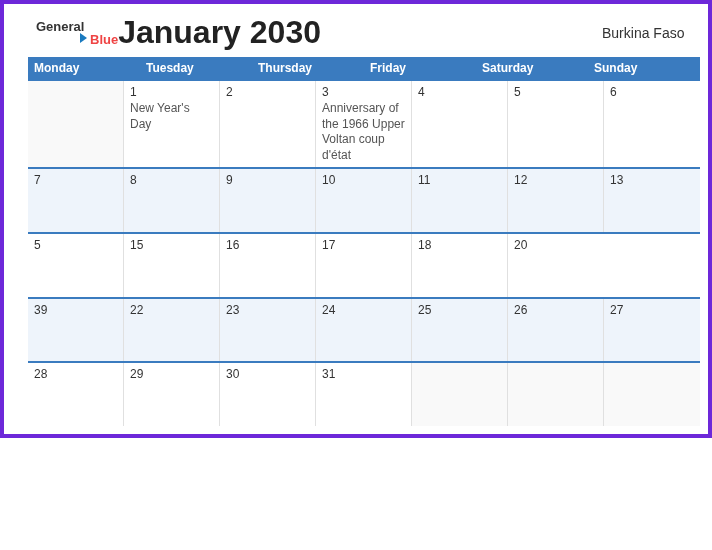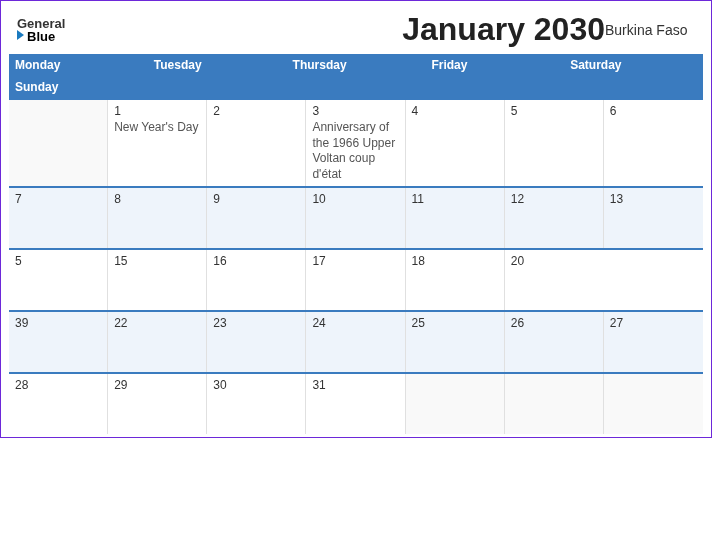--- a/index.html
+++ b/index.html
@@ -7,23 +7,24 @@
       width: 712px;
       height: 550px;
       font-family: Arial, Helvetica, sans-serif;
       background: #fff;
       overflow: hidden;
     }
     .calendar-container {
       width: 712px;
       height: 438px;
       background: #fff;
-      border: 1px solid #6d28d9;
-      display: flex;
-      flex-direction: column;
+      border: 4px solid #6d28d9;
+      display: flex;
+      flex-direction: column;
+      padding-left: 16px;
     }
     .header {
       display: flex;
       align-items: center;
       justify-content: space-between;
       padding: 10px 16px 6px 16px;
     }
     .logo {
       display: flex;
       flex-direction: column;
@@ -31,55 +32,56 @@
     }
     .logo-general {
       font-size: 13px;
       font-weight: bold;
       color: #333;
       line-height: 1;
     }
     .logo-blue {
       font-size: 13px;
       font-weight: bold;
-      color: #000000;
+      color: #ef4444;
       line-height: 1;
       display: flex;
       align-items: flex-start;
+      margin-left: 44px;
     }
     .logo-blue .triangle {
       width: 0;
       height: 0;
       border-left: 7px solid #1a7abf;
       border-top: 5px solid transparent;
       border-bottom: 5px solid transparent;
       margin-right: 3px;
     }
     .title {
       font-size: 32px;
       font-weight: bold;
       color: #222;
-      text-align: right;
+      text-align: left;
       flex: 1;
     }
     .country {
       font-size: 14px;
       color: #333;
       text-align: left;
       min-width: 90px;
     }
     .calendar-grid {
       flex: 1;
       display: flex;
       flex-direction: column;
       padding: 0 8px 8px 8px;
     }
     .day-headers {
       display: grid;
-      grid-template-columns: repeat(5, 1fr);
+      grid-template-columns: repeat(6, 1fr);
       background: #3a7bbf;
     }
     .day-header {
       color: #fff;
       font-size: 12px;
       font-weight: bold;
       padding: 4px 6px;
       text-align: left;
     }
     .weeks {

